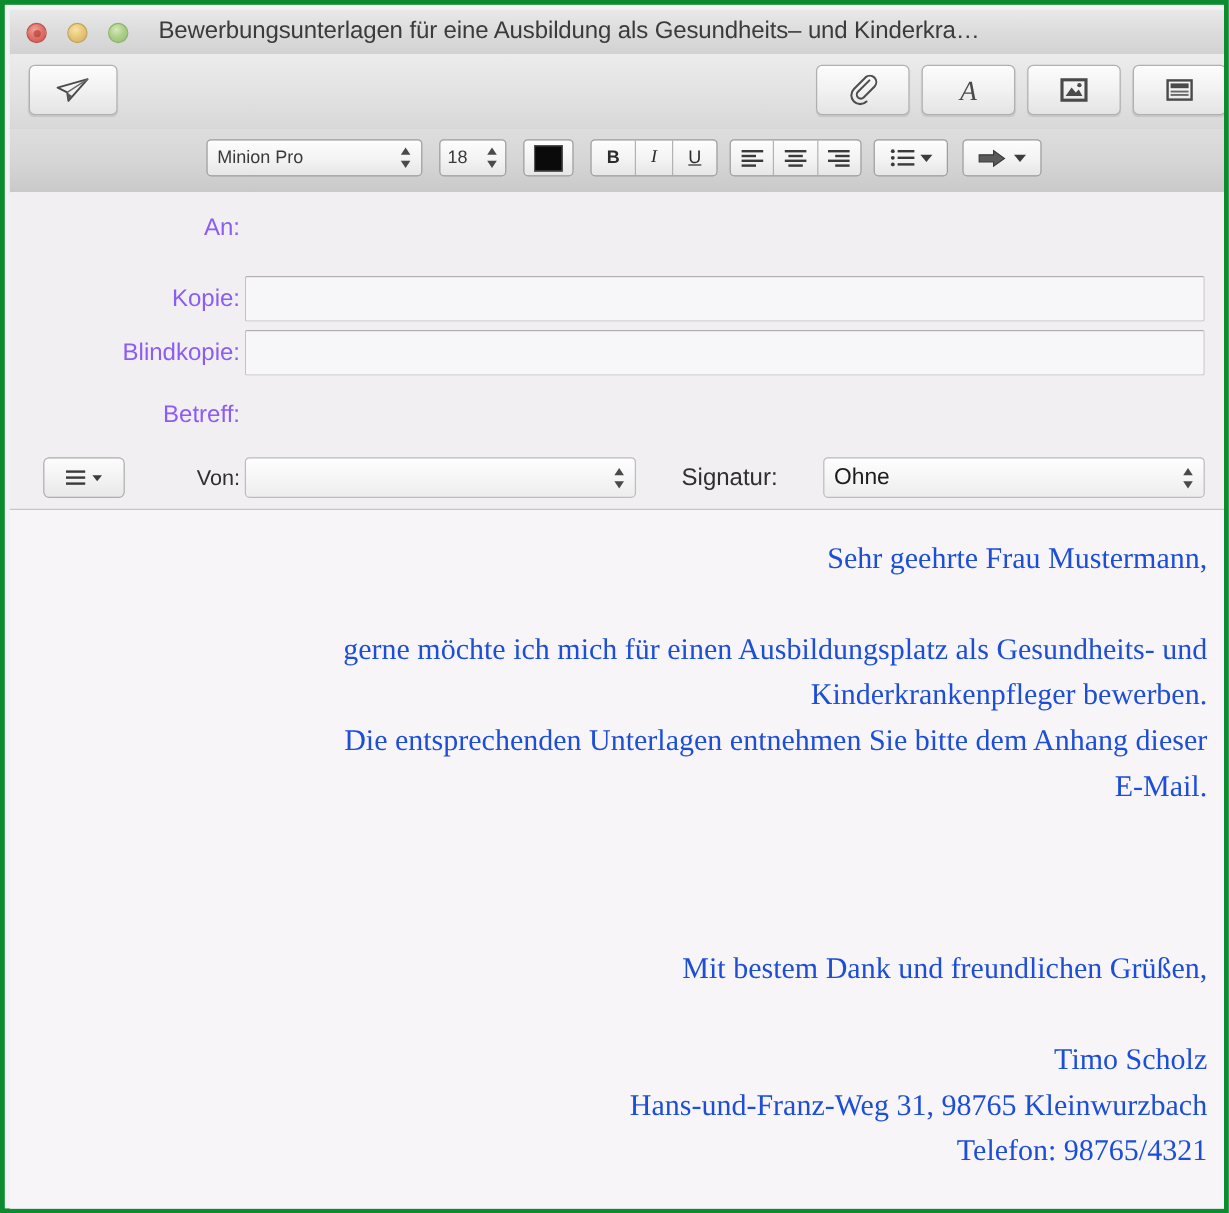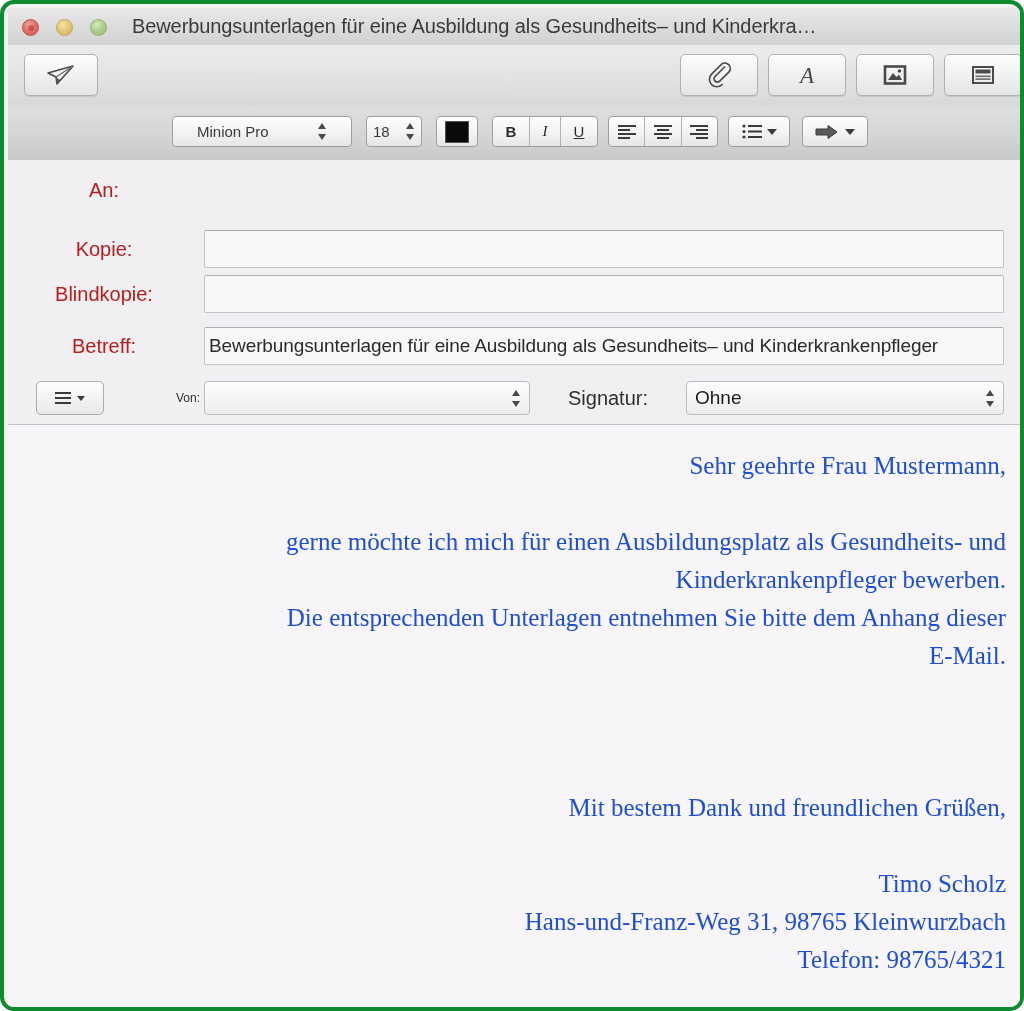--- a/index.html
+++ b/index.html
@@ -120,21 +120,21 @@
     top: 9px;
     height: 31px;
     box-sizing: border-box;
     border: 1px solid #9e9e9e;
     border-radius: 4px;
     background: linear-gradient(to bottom, #fdfdfd 0%, #f4f4f4 50%, #e6e6e6 100%);
     box-shadow: 0 1px 0 rgba(255,255,255,0.85) inset;
     display: flex;
     align-items: center;
   }
-  #font-family-select { left: 164px; width: 180px; padding: 0 24px; justify-content: space-between; }
+  #font-family-select { left: 164px; width: 180px; padding: 0 8px; justify-content: space-between; }
   #font-family-label { font-size: 15px; color: #3a3a3a; white-space: nowrap; }
   #font-size-select { left: 358px; width: 56px; padding: 0 6px; justify-content: space-between; }
   #font-size-label { font-size: 15px; color: #3a3a3a; }
   .stepper { width: 9px; height: 19px; position: relative; flex: none; }
   .stepper i { position: absolute; left: 0; width: 0; height: 0; border-left: 4.5px solid transparent; border-right: 4.5px solid transparent; }
   .stepper i.up { top: 1px; border-bottom: 6px solid #4a4a4a; }
   .stepper i.dn { bottom: 1px; border-top: 6px solid #4a4a4a; }
 
   #color-swatch-button { left: 428px; width: 42px; justify-content: center; }
   #color-swatch { width: 22px; height: 20px; border: 1px solid #555; }
@@ -170,23 +170,23 @@
   #row-betreff   { top: 167px; }
   #row-von       { top: 219px; }
 
   .hdr-label {
     position: absolute;
     left: 0;
     top: 0;
     width: 192px;
     height: 38px;
     line-height: 38px;
-    text-align: center;
+    text-align: right;
     font-size: 20px;
-    color: #b91c1c;
+    color: #8b5cf6;
   }
   .hdr-field {
     position: absolute;
     left: 196px;
     top: 0;
     width: 800px;
     height: 38px;
     box-sizing: border-box;
     background: #f7f6f8;
     border: 1px solid #c3c1c5;
@@ -211,21 +211,21 @@
     border-radius: 5px;
     background: linear-gradient(to bottom, #fdfdfd 0%, #f3f3f3 50%, #e8e8e8 100%);
     display: flex; align-items: center; justify-content: center; gap: 6px;
   }
   #hamburger-icon { display: inline-block; width: 16px; }
   #hamburger-icon span { display: block; height: 2px; background: #3a3a3a; margin: 3px 0; }
   .small-caret { width: 0; height: 0; border-left: 4px solid transparent; border-right: 4px solid transparent; border-top: 5px solid #3c3c3c; }
 
   #label-von {
     position: absolute; left: 100px; top: 0; width: 92px; height: 38px;
-    line-height: 38px; text-align: right; font-size: 12px; color: #2f2f2f;
+    line-height: 38px; text-align: right; font-size: 18px; color: #2f2f2f;
   }
   .popup {
     position: absolute;
     top: 2px;
     height: 34px;
     box-sizing: border-box;
     background: linear-gradient(to bottom, #fefefe 0%, #f6f6f6 50%, #ededed 100%);
     border: 1px solid #bdbbbf;
     border-radius: 4px;
     display: flex;
@@ -257,21 +257,21 @@
     color: #1d4ed8;
     overflow: hidden;
     text-align: right;
   }
   #message-body p { margin: 0; }
   #message-body .blank { height: 38px; }
 </style>
 </head>
 <body>
 
-<div id="frame" style="border-color: rgb(13, 140, 47); border-radius: 14px;">
+<div id="frame" style="border-color: rgb(13, 140, 47);">
   <div id="window">
 
     <div id="titlebar">
       <div class="light" id="light-close">
           <span class="dot"></span>
         </div>
       <div class="light" id="light-min"></div>
       <div class="light" id="light-max"></div>
       <div id="window-title">Bewerbungsunterlagen für eine Ausbildung als Gesundheits– und Kinderkra…</div>
     </div>
@@ -412,21 +412,20 @@
         <div class="hdr-field" id="field-kopie"></div>
       </div>
 
       <div class="hdr-row" id="row-blind">
         <span class="hdr-label">Blindkopie:</span>
         <div class="hdr-field" id="field-blind"></div>
       </div>
 
       <div class="hdr-row" id="row-betreff">
         <span class="hdr-label">Betreff:</span>
-        <div class="hdr-field" id="field-betreff">Bewerbungsunterlagen für eine Ausbildung als Gesundheits– und Kinderkrankenpfleger</div>
       </div>
 
       <div class="hdr-row" id="row-von">
         <div id="headers-menu-button">
           <span id="hamburger-icon">
               <span></span>
               <span></span>
               <span></span>
             </span>
           <span class="small-caret"></span>

